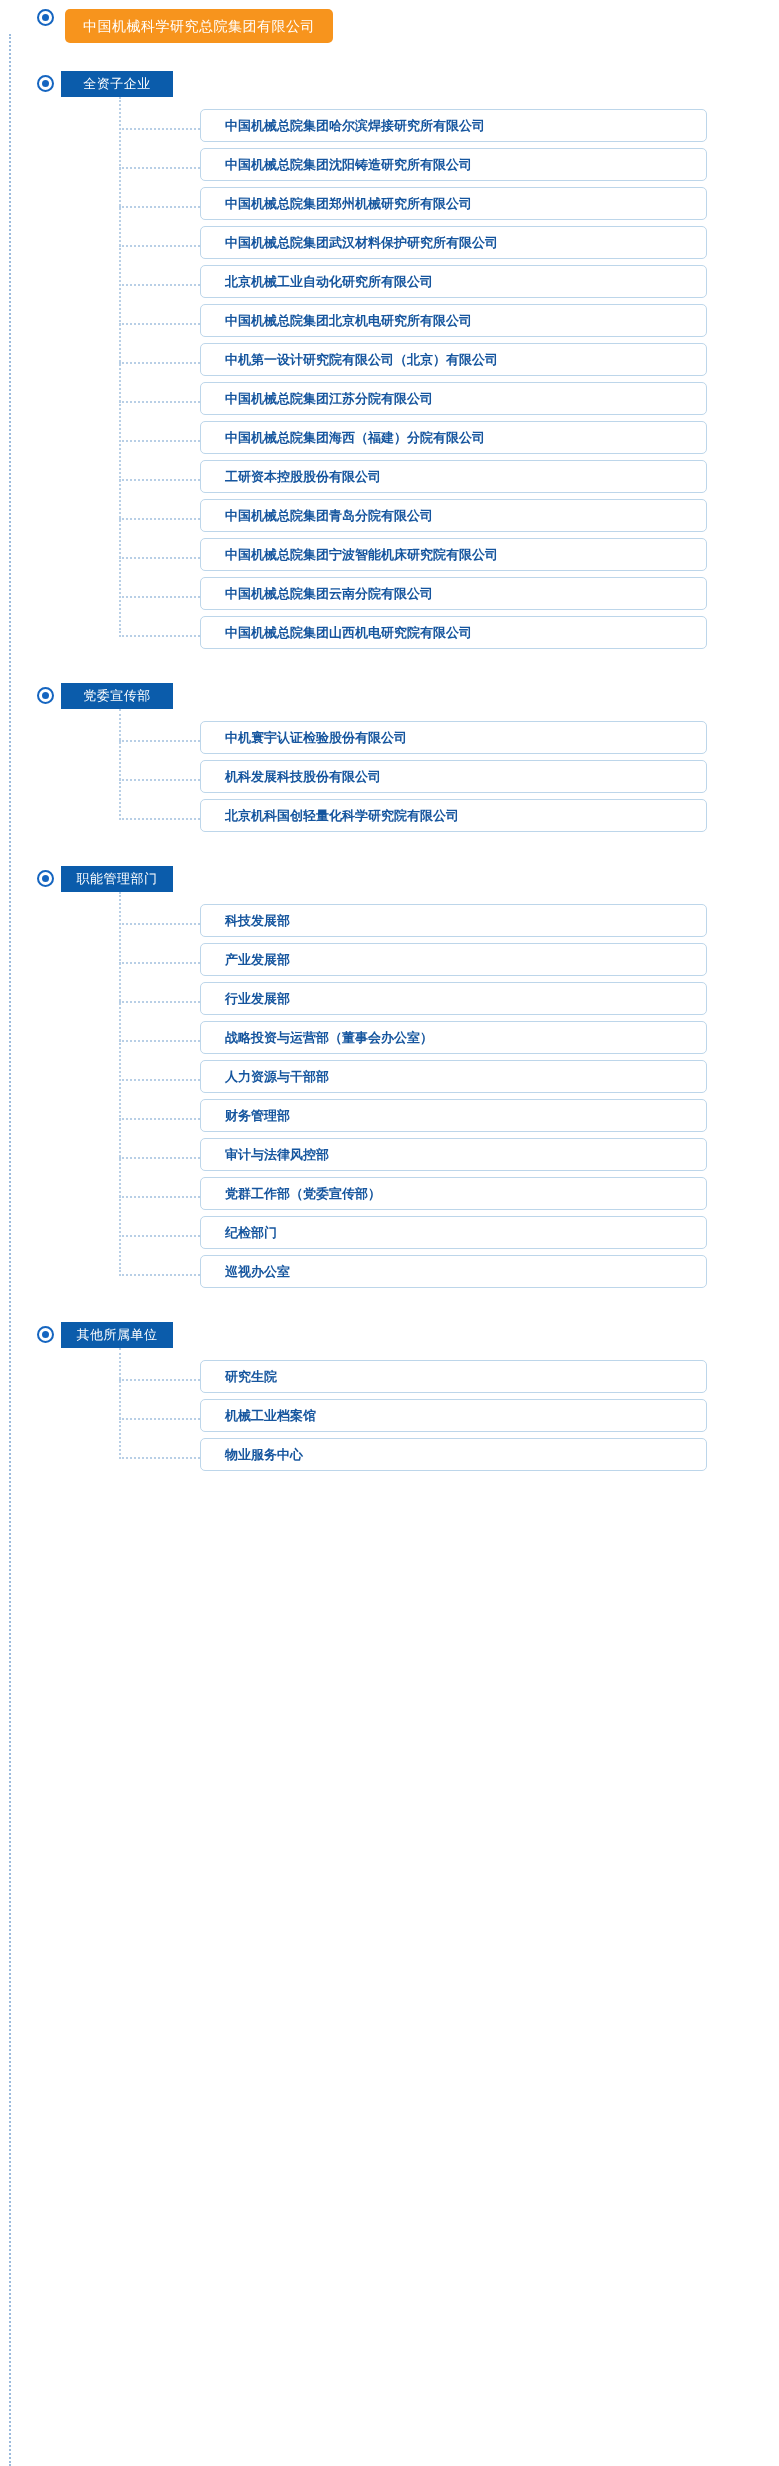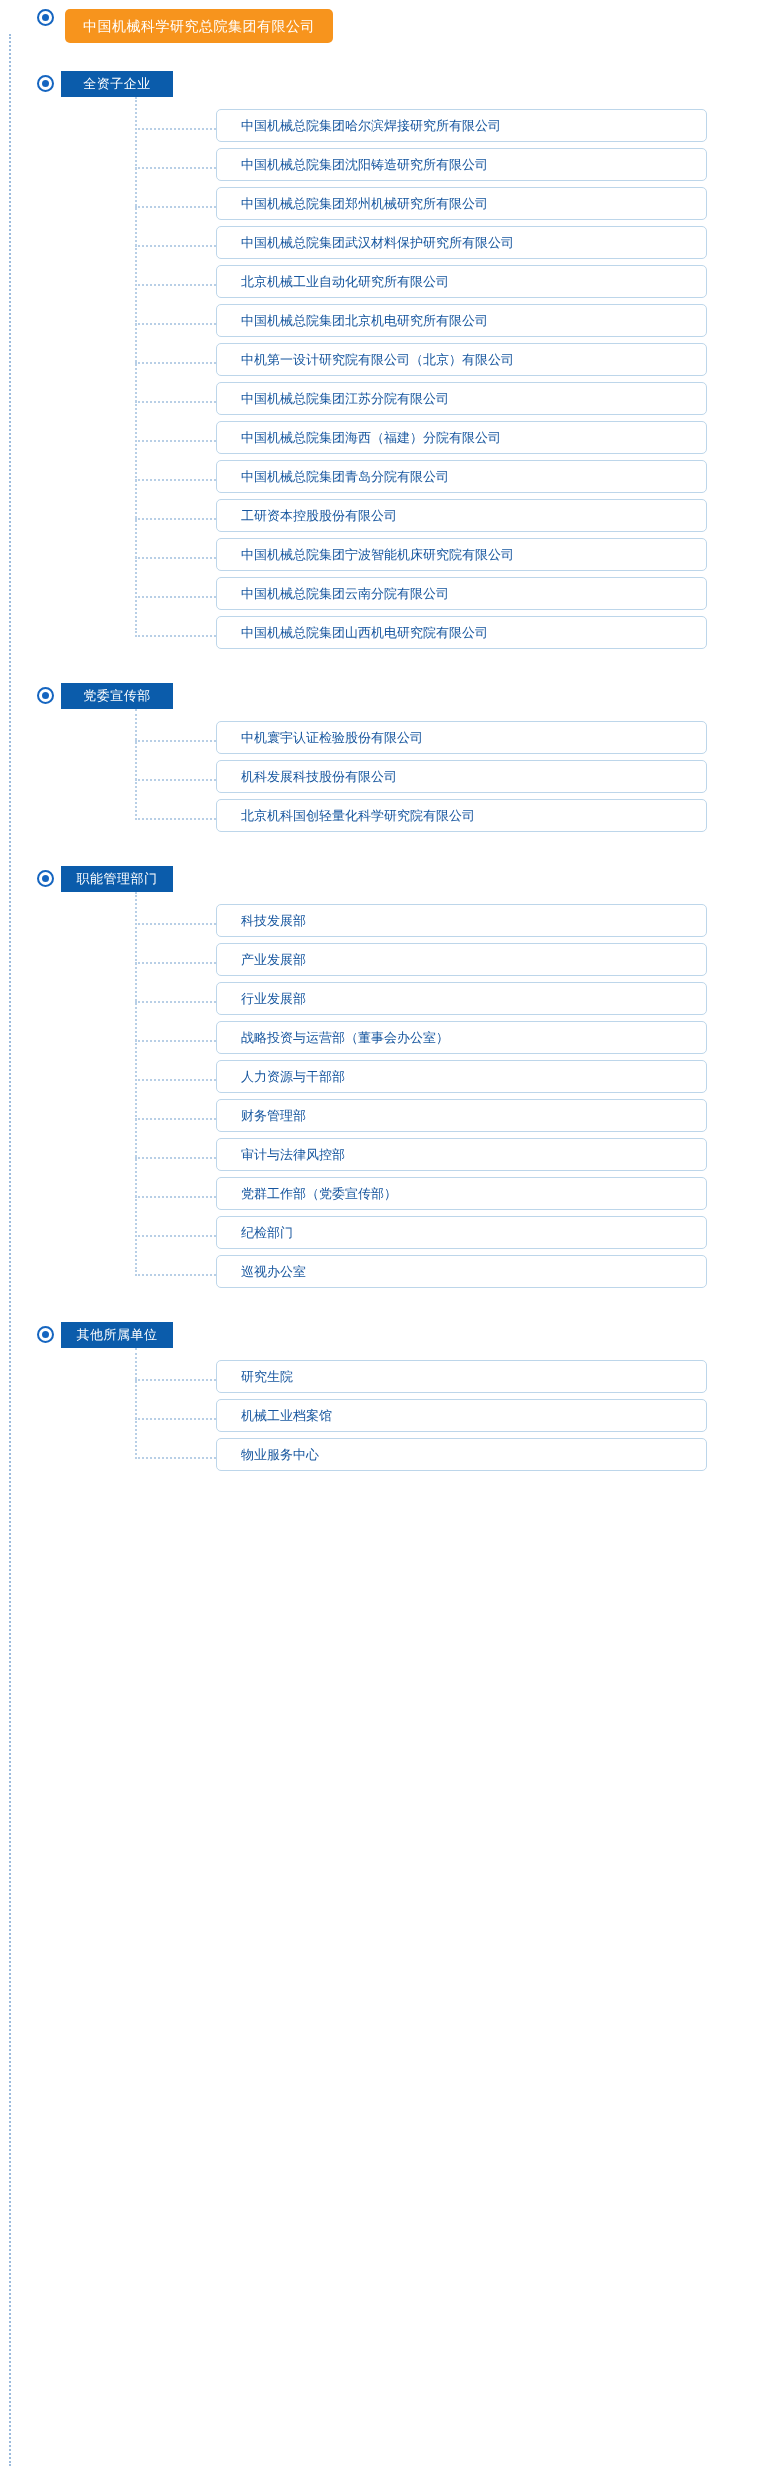--- a/index.html
+++ b/index.html
@@ -85,22 +85,23 @@
     color: #ffffff;
     border-radius: 0;
     font-size: 13px;
     white-space: nowrap;
     letter-spacing: .5px;
   }
 
   
   .children {
     position: relative;
-    margin-left: 16px;
+    margin-left: 0;
     padding-top: 12px;
+    font-weight: bold;
   }
   
   .children .stem {
     position: absolute;
     left: 84px;
     top: 0;
     bottom: 22px;
     width: 0;
     border-left: 2px dotted #b8cfe6;
   }
@@ -186,25 +187,25 @@
           <div class="child-row">
             <div class="elbow"></div>
             <div class="child-box">中国机械总院集团江苏分院有限公司</div>
           </div>
           <div class="child-row">
             <div class="elbow"></div>
             <div class="child-box">中国机械总院集团海西（福建）分院有限公司</div>
           </div>
           <div class="child-row">
             <div class="elbow"></div>
+            <div class="child-box">工研资本控股股份有限公司</div>
+          </div>
+          <div class="child-row">
+            <div class="elbow"></div>
             <div class="child-box">中国机械总院集团青岛分院有限公司</div>
-          </div>
-          <div class="child-row">
-            <div class="elbow"></div>
-            <div class="child-box">工研资本控股股份有限公司</div>
           </div>
           <div class="child-row">
             <div class="elbow"></div>
             <div class="child-box">中国机械总院集团宁波智能机床研究院有限公司</div>
           </div>
           <div class="child-row">
             <div class="elbow"></div>
             <div class="child-box">中国机械总院集团云南分院有限公司</div>
           </div>
           <div class="child-row">

